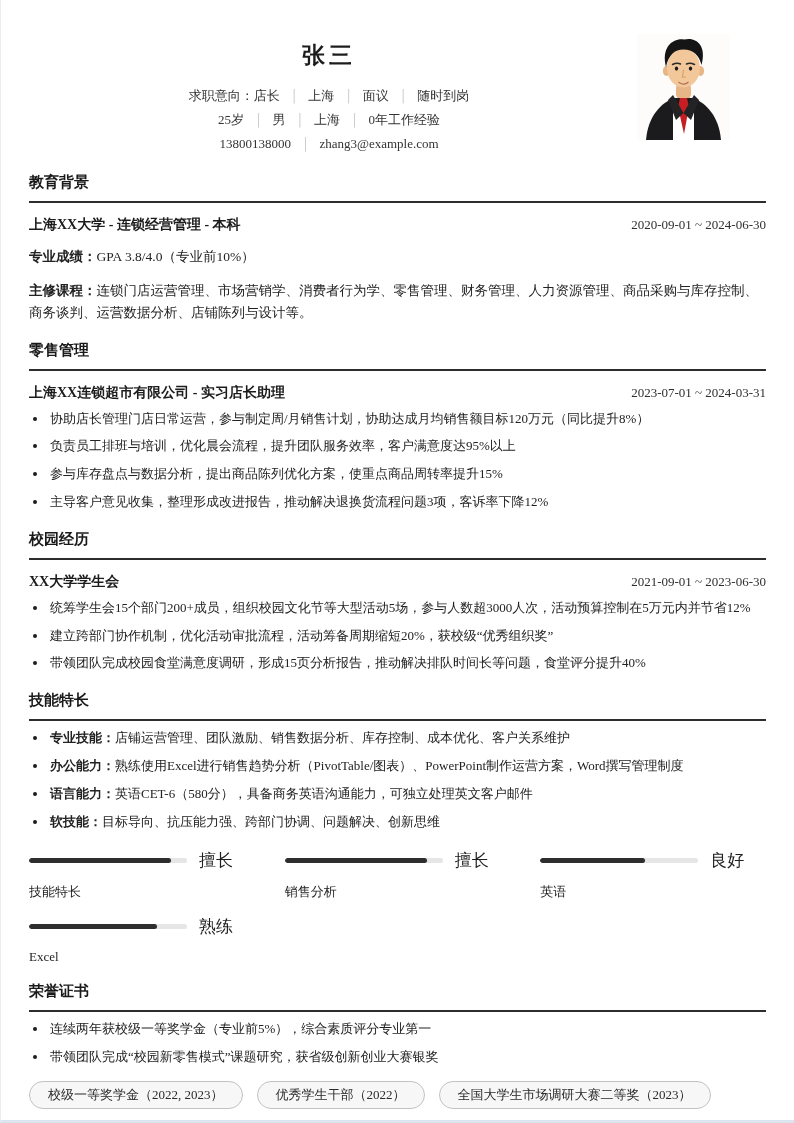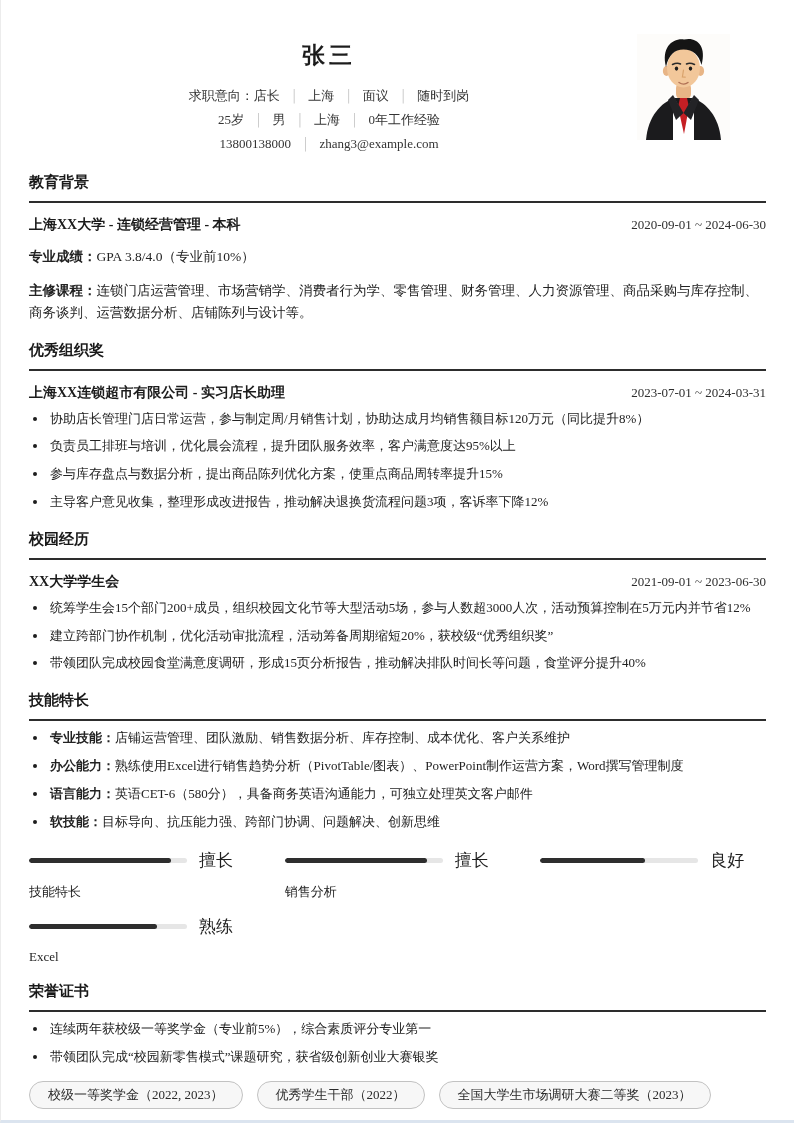--- a/index.html
+++ b/index.html
@@ -124,21 +124,21 @@
     <div class="section-title">教育背景</div>
     <div class="item-head">
       <span class="item-title">上海XX大学 - 连锁经营管理 - 本科</span>
       <span class="item-date">2020-09-01 ~ 2024-06-30</span>
     </div>
     <div class="kv"><span class="k">专业成绩：</span><span>GPA 3.8/4.0（专业前10%）</span></div>
     <div class="kv"><span class="k">主修课程：</span><span>连锁门店运营管理、市场营销学、消费者行为学、零售管理、财务管理、人力资源管理、商品采购与库存控制、商务谈判、运营数据分析、店铺陈列与设计等。</span></div>
   </div>
 
   <div class="section">
-    <div class="section-title">优秀组织奖</div>
+    <div class="section-title">零售管理</div>
     <div class="item-head">
       <span class="item-title">上海XX连锁超市有限公司 - 实习店长助理</span>
       <span class="item-date">2023-07-01 ~ 2024-03-31</span>
     </div>
     <ul class="bullets">
       <li>协助店长管理门店日常运营，参与制定周/月销售计划，协助达成月均销售额目标120万元（同比提升8%）</li>
       <li>负责员工排班与培训，优化晨会流程，提升团队服务效率，客户满意度达95%以上</li>
       <li>参与库存盘点与数据分析，提出商品陈列优化方案，使重点商品周转率提升15%</li>
       <li>主导客户意见收集，整理形成改进报告，推动解决退换货流程问题3项，客诉率下降12%</li>
     </ul>
@@ -184,20 +184,21 @@
         </div>
         <div class="bar-name">销售分析</div>
       </div>
       <div class="bar-item">
         <div class="bar-row">
           <div class="bar-track">
               <div class="bar-fill" style="width: 66%;"></div>
             </div>
           <span class="bar-level">良好</span>
         </div>
+        <div class="bar-name">英语</div>
       </div>
       <div class="bar-item">
         <div class="bar-row">
           <div class="bar-track">
               <div class="bar-fill" style="width: 81%;"></div>
             </div>
           <span class="bar-level">熟练</span>
         </div>
         <div class="bar-name">Excel</div>
       </div>

